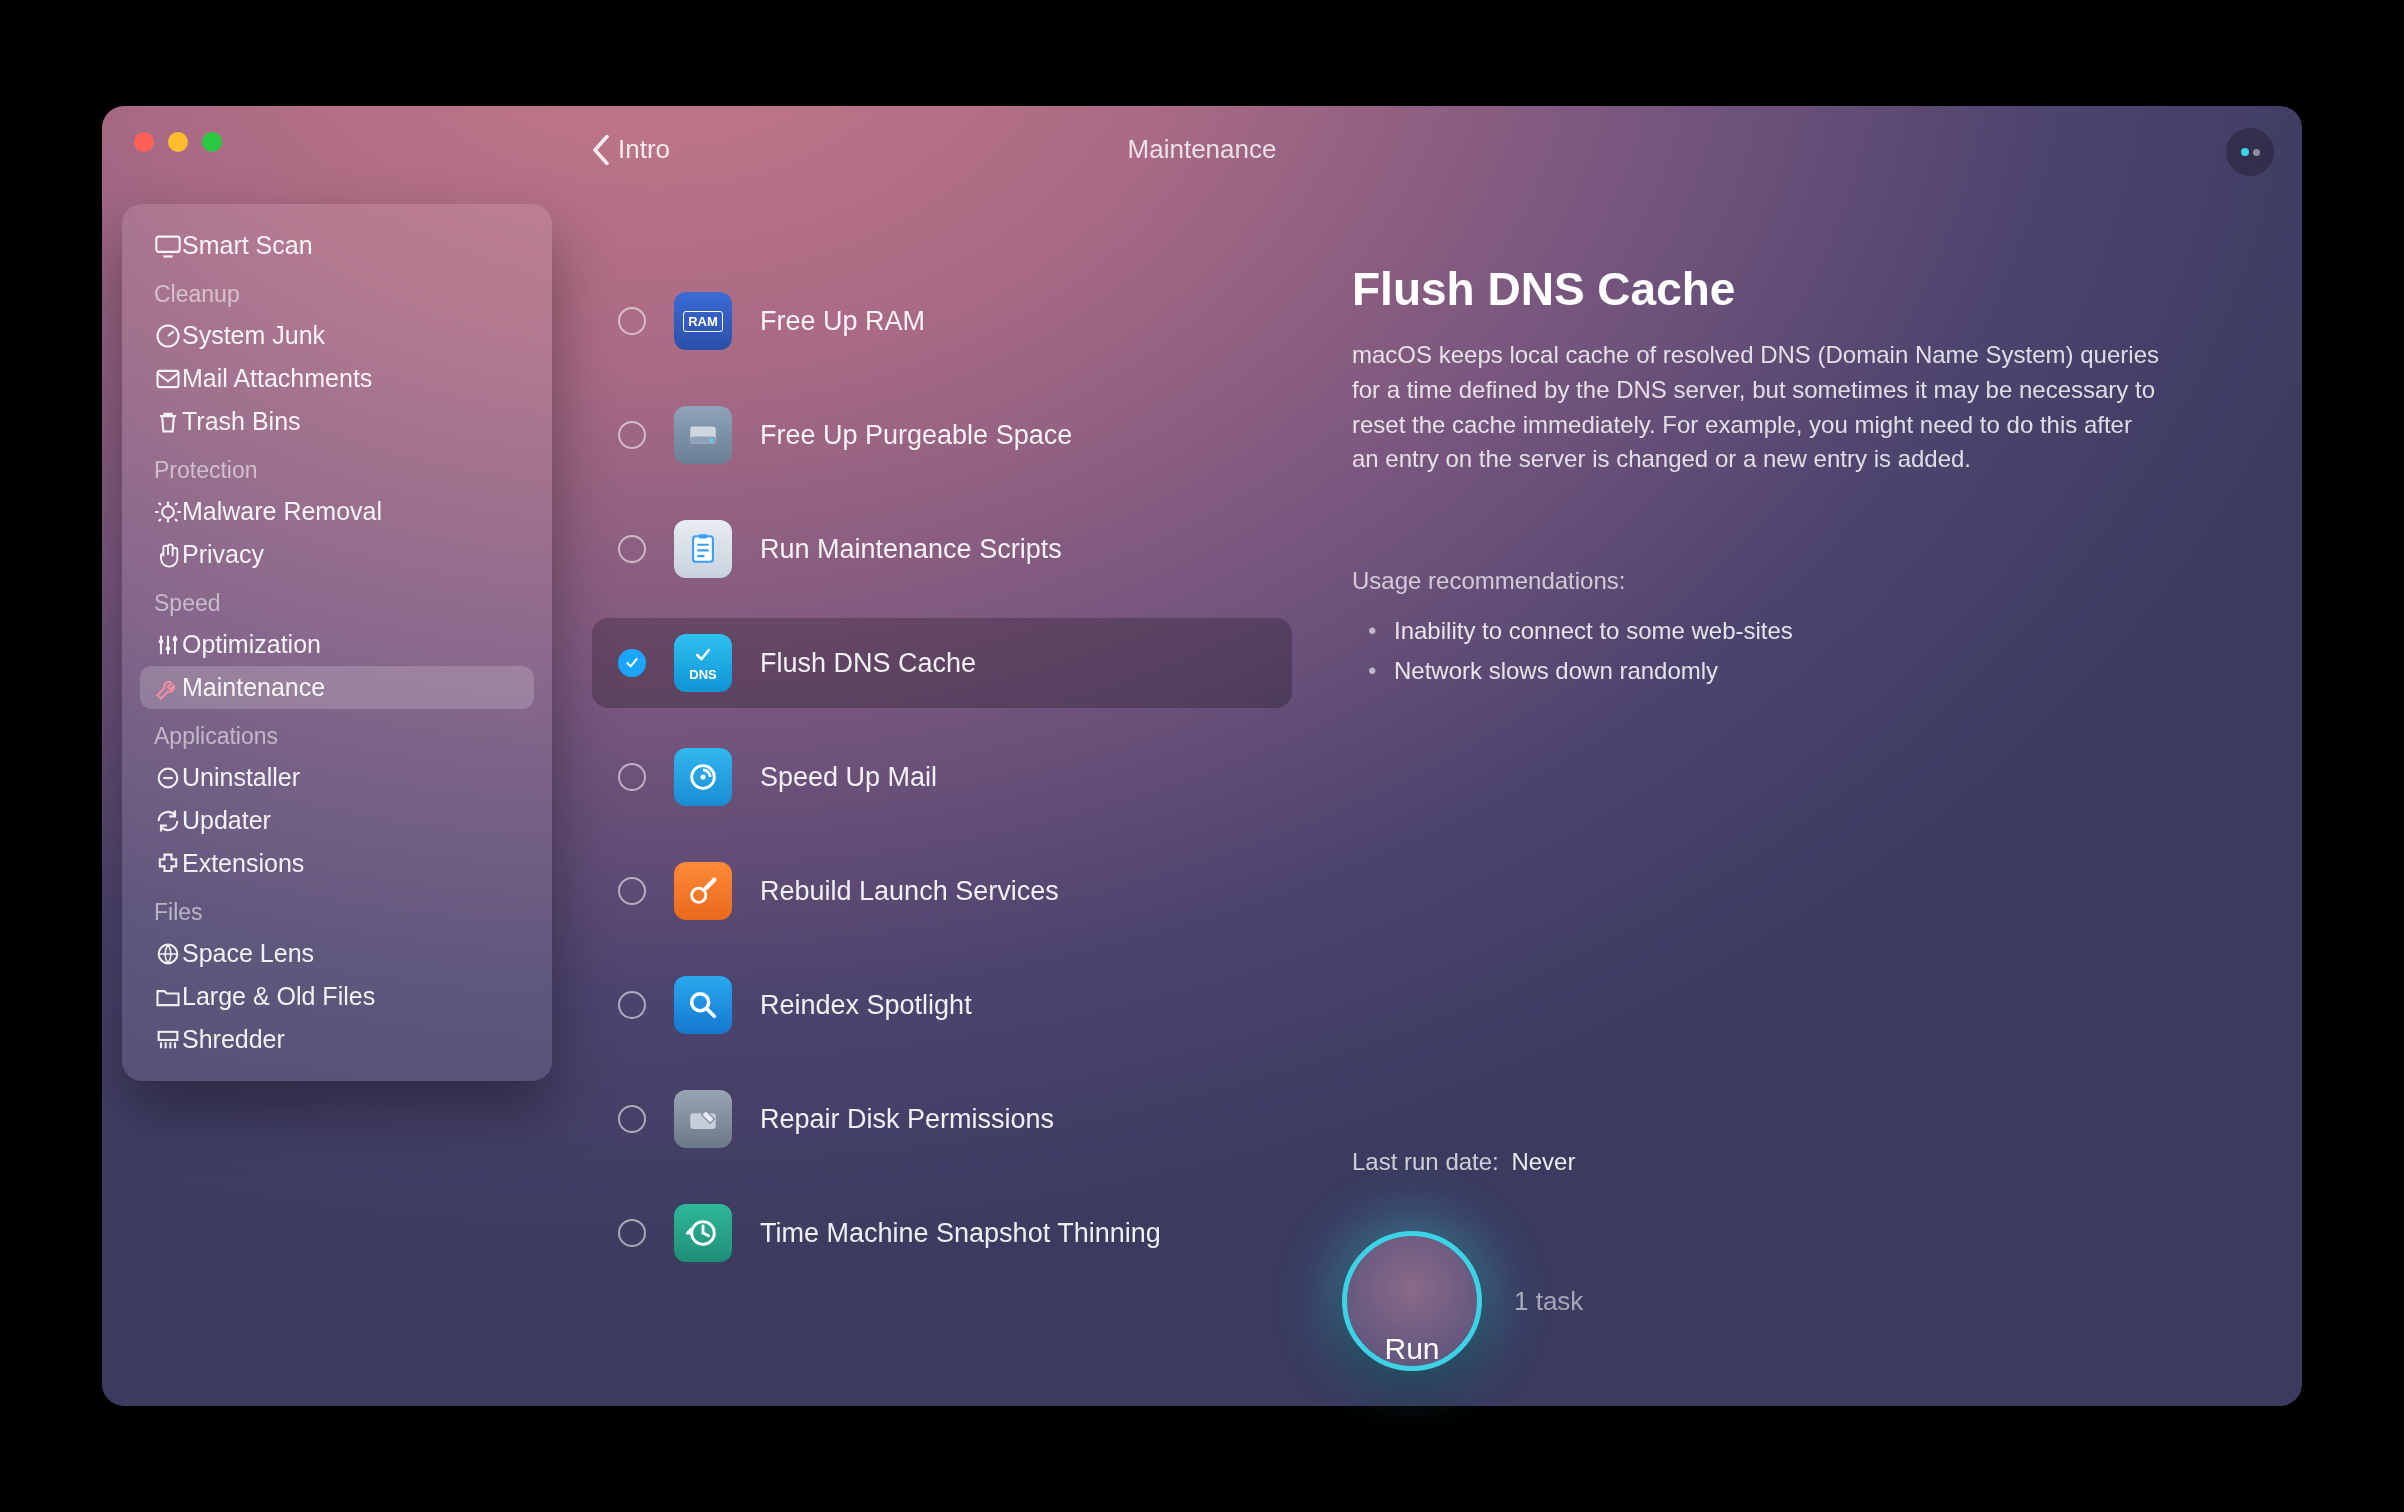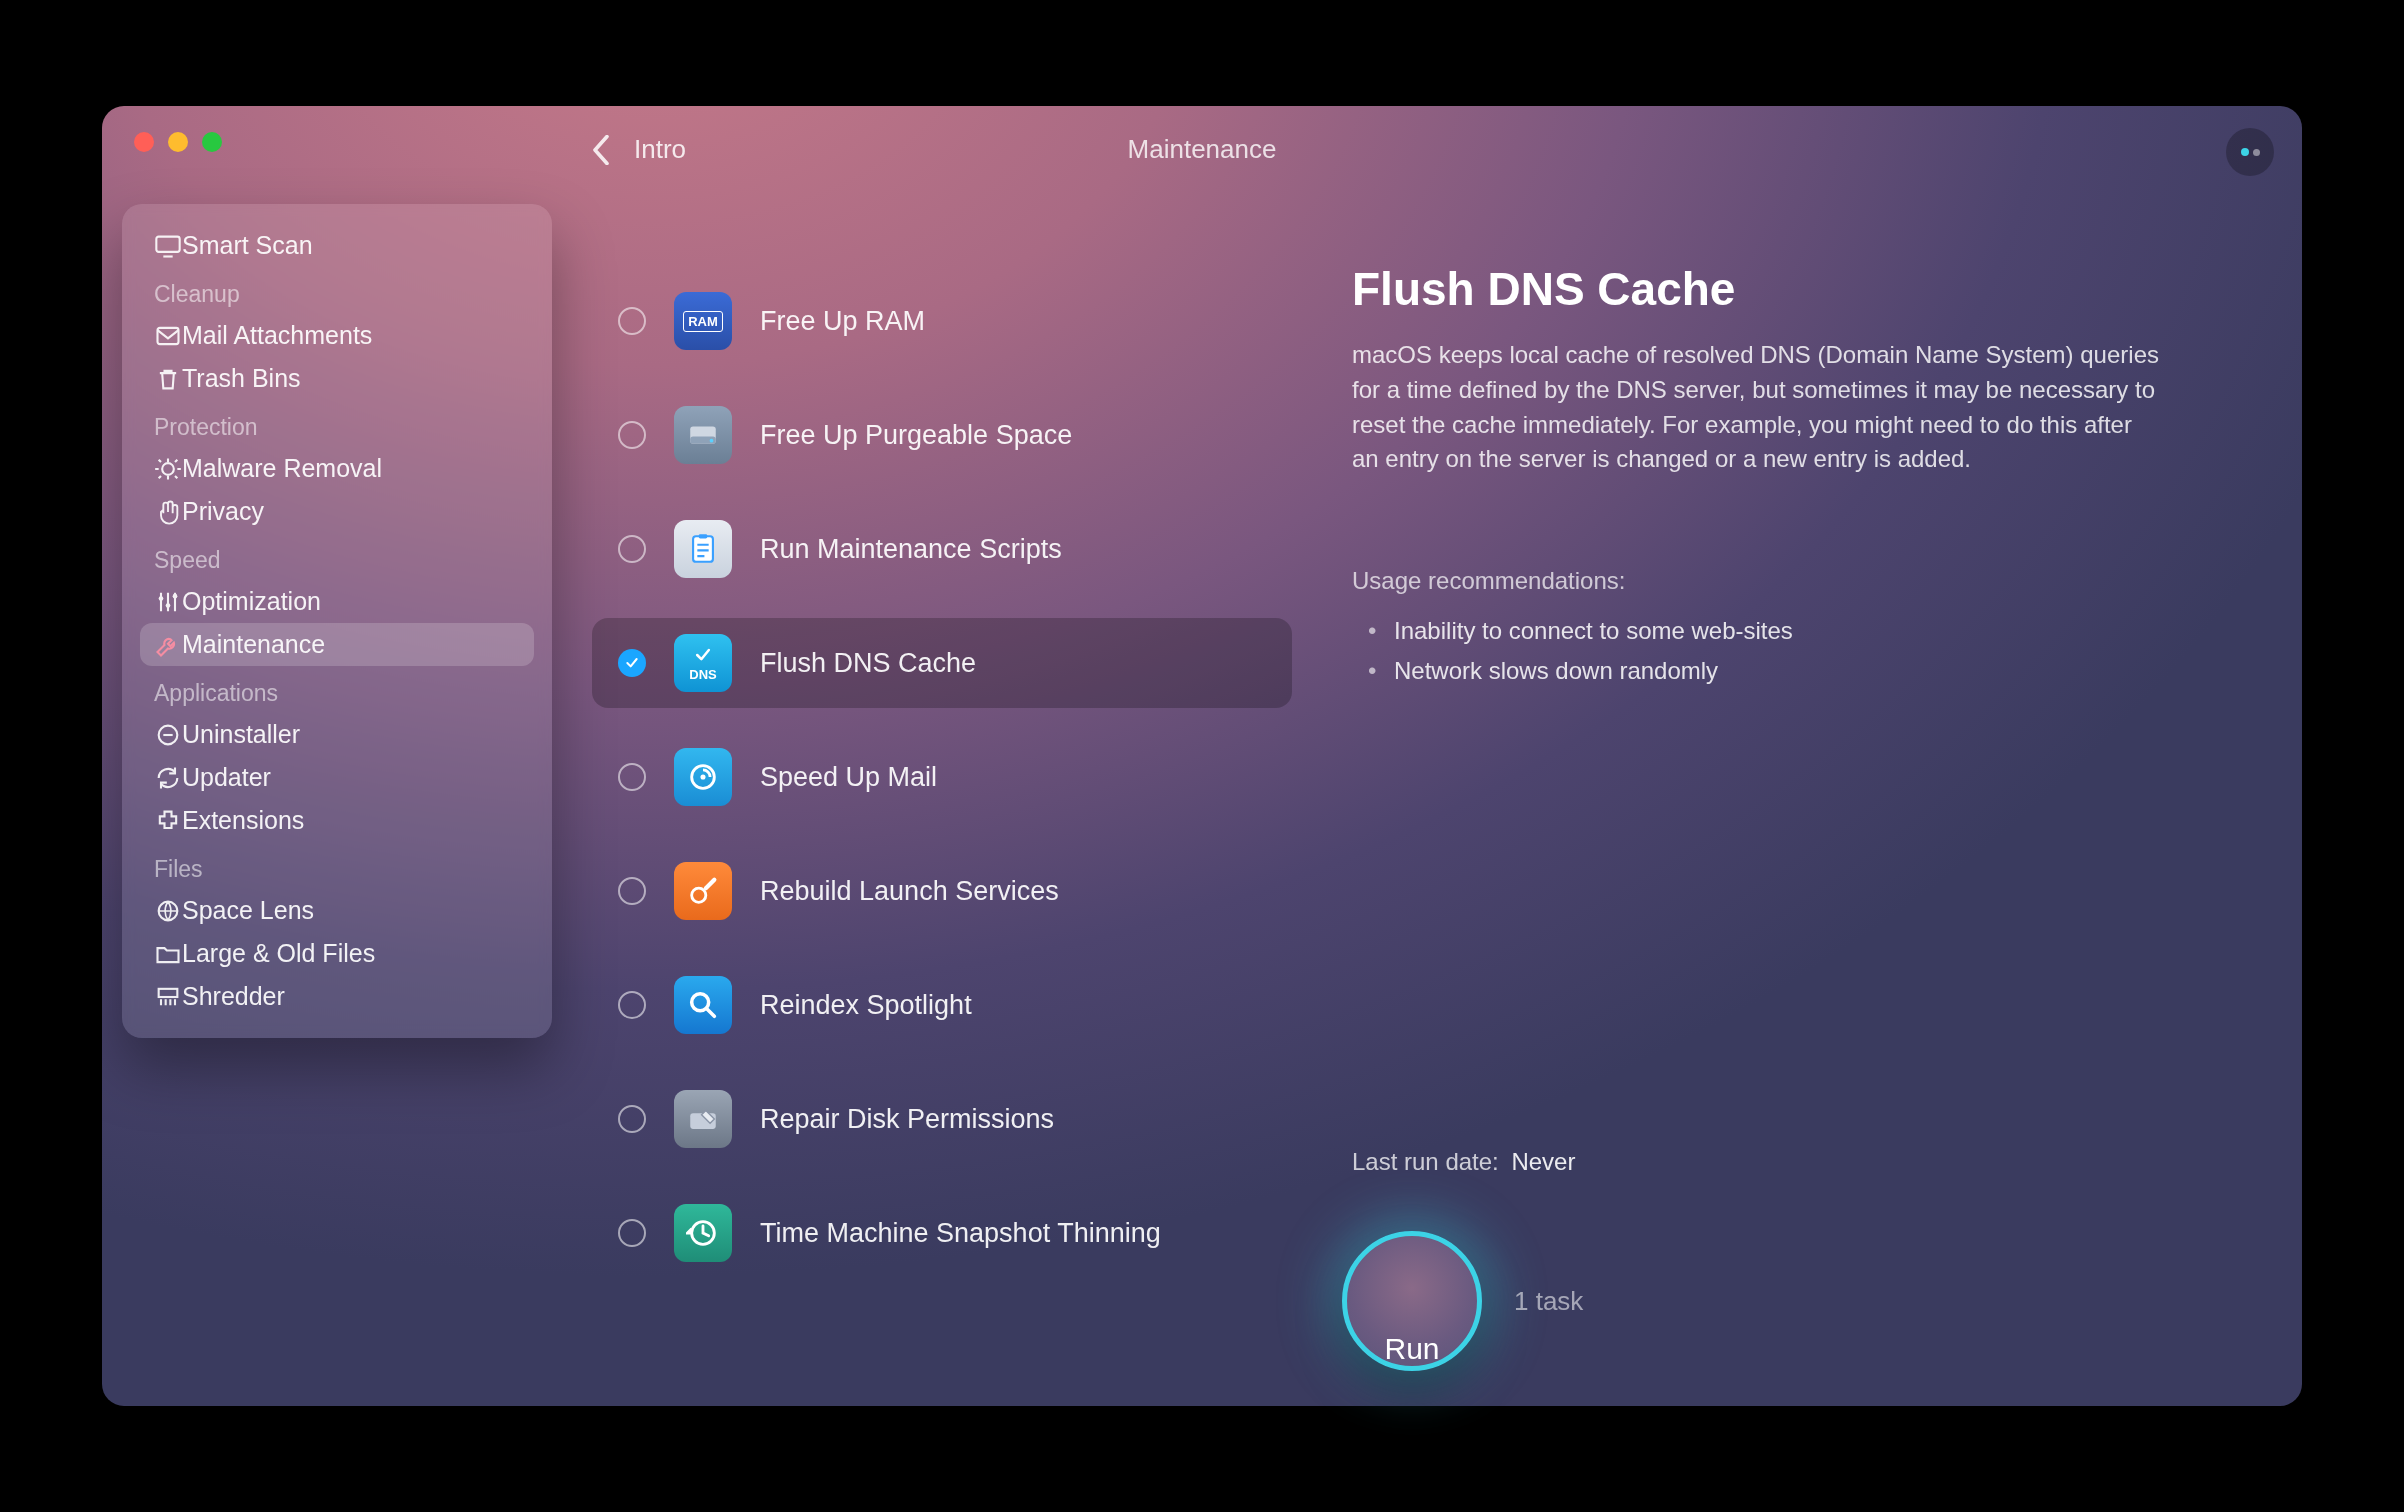--- a/index.html
+++ b/index.html
@@ -33,21 +33,21 @@
 
   
   .header {
     position: absolute; top: 0; left: 0; right: 0; height: 88px;
     display: flex; align-items: center;
     color: #e9dfe6;
     z-index: 5;
   }
   .back {
     position: absolute; left: 490px; top: 28px;
-    display: flex; align-items: center; gap: 24px;
+    display: flex; align-items: center; gap: 8px;
     color: rgba(255,255,255,0.85); font-size: 26px; cursor: pointer;
   }
   .back svg { width: 18px; height: 30px; }
   .title-center {
     position: absolute; left: 0; right: 0; top: 28px;
     text-align: center; font-size: 26px; color: rgba(255,255,255,0.8);
     pointer-events: none;
   }
   .menu-btn {
     position: absolute; right: 28px; top: 22px;
@@ -192,20 +192,27 @@
       <svg class="side-icon" viewBox="0 0 24 24">
           <rect x="2" y="4" width="20" height="13" rx="2" fill="none" stroke="#fff" stroke-width="1.8"></rect>
           <path d="M8 21h8" stroke="#fff" stroke-width="1.8"></path>
         </svg>
       <span>Smart Scan</span>
     </div>
 
     <div class="side-section">Cleanup</div>
     <div class="side-item">
       <svg class="side-icon" viewBox="0 0 24 24">
+          <circle cx="12" cy="12" r="9" fill="none" stroke="#fff" stroke-width="1.8"></circle>
+          <path d="M12 12 L17 8" stroke="#fff" stroke-width="1.8"></path>
+        </svg>
+      <span>System Junk</span>
+    </div>
+    <div class="side-item">
+      <svg class="side-icon" viewBox="0 0 24 24">
           <rect x="3" y="5" width="18" height="14" rx="2" fill="none" stroke="#fff" stroke-width="1.8"></rect>
           <path d="M3 7l9 7 9-7" stroke="#fff" stroke-width="1.8" fill="none"></path>
         </svg>
       <span>Mail Attachments</span>
     </div>
     <div class="side-item">
       <svg class="side-icon" viewBox="0 0 24 24">
           <path d="M5 7h14M9 7V5h6v2M7 7l1 13h8l1-13" fill="none" stroke="#fff" stroke-width="1.8"></path>
         </svg>
       <span>Trash Bins</span>

